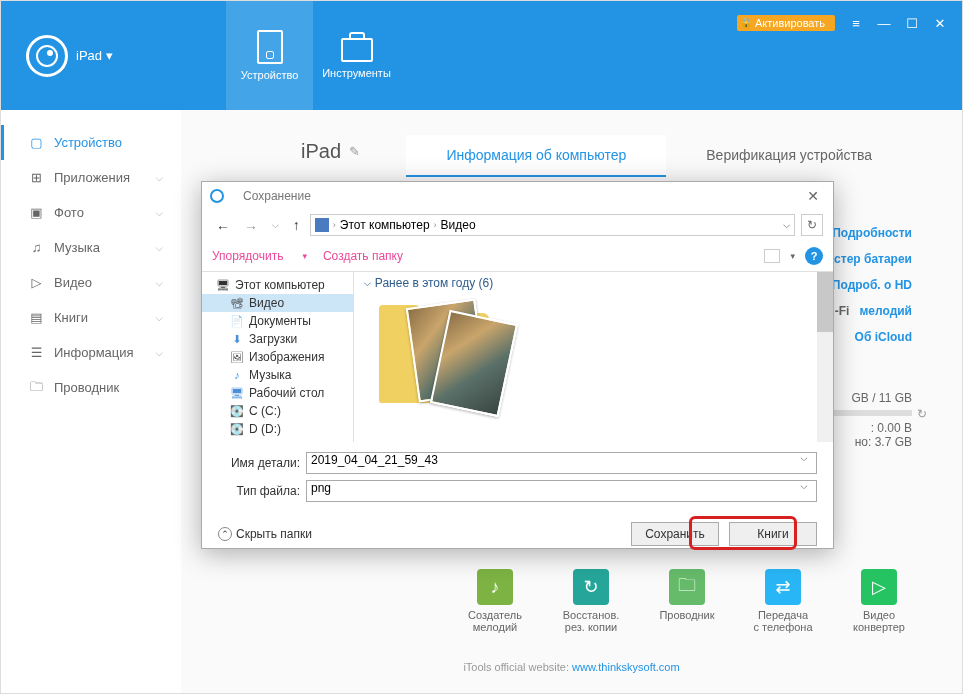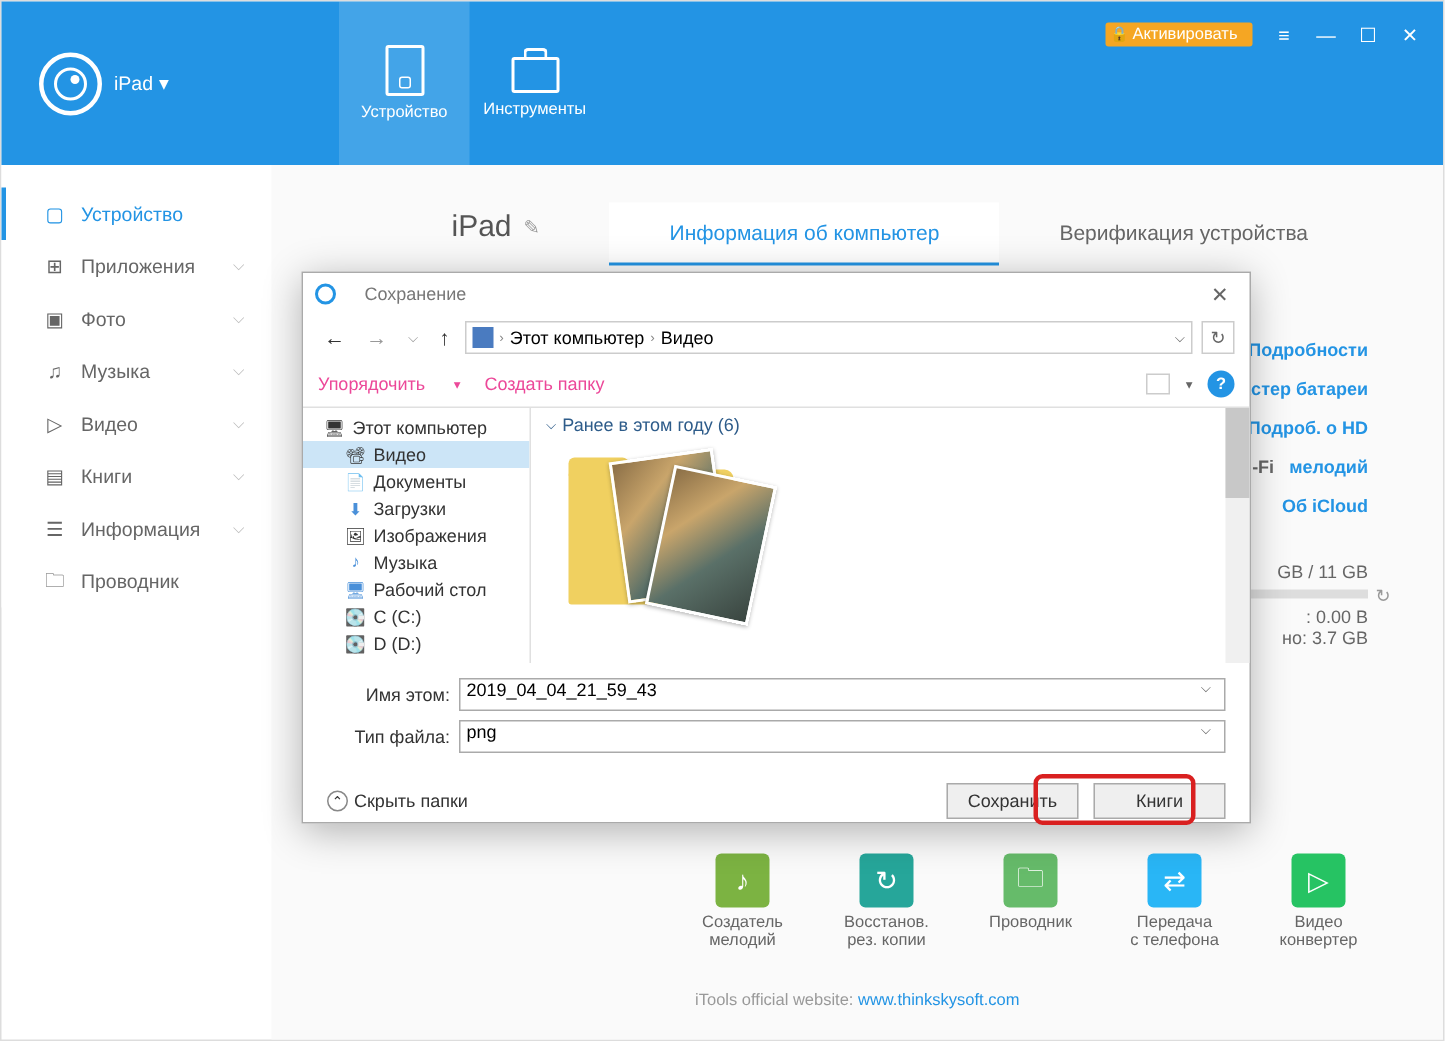--- a/index.html
+++ b/index.html
@@ -36,21 +36,21 @@
 .main { position: absolute; left: 180px; right: 0; top: 109px; bottom: 0; background: #fafafa; }
 .device-header { display: flex; align-items: center; padding: 30px 50px 10px 120px; position: relative; }
 .device-title { font-size: 20px; font-weight: 300; color: #555; display: flex; align-items: center; gap: 8px; }
 .edit-icon { font-size: 13px; color: #999; }
 .tabs-row { display: flex; position: absolute; right: 50px; top: 25px; }
 .info-tab { padding: 12px 40px; font-size: 14px; color: #666; border-bottom: 2px solid transparent; }
 .info-tab.active { color: #2394e4; border-bottom-color: #2394e4; background: #fff; }
 
 
 .right-links { position: absolute; right: 50px; top: 110px; font-size: 12px; color: #2394e4; text-align: right; line-height: 26px; font-weight: bold; }
-.storage-info { position: absolute; right: 50px; top: 264px; font-size: 12px; color: #666; text-align: right; }
+.storage-info { position: absolute; right: 50px; top: 281px; font-size: 12px; color: #666; text-align: right; }
 .storage-bar { width: 80px; height: 6px; background: #ddd; margin: 5px 0 5px auto; position: relative; }
 .refresh-ic { position: absolute; right: -15px; top: -3px; color: #999; }
 
 
 .tool-row { position: absolute; bottom: 60px; left: 280px; display: flex; gap: 28px; }
 .tool-item { display: flex; flex-direction: column; align-items: center; gap: 4px; font-size: 11px; color: #666; text-align: center; width: 68px; }
 .tool-ic { width: 36px; height: 36px; border-radius: 4px; display: flex; align-items: center; justify-content: center; font-size: 18px; color: #fff; }
 .footer { position: absolute; bottom: 20px; left: 0; right: 0; text-align: center; font-size: 11px; color: #999; }
 .footer a { color: #2394e4; text-decoration: none; }
 
@@ -317,21 +317,21 @@
         <div class="photo-thumb pt1"></div>
         <div class="photo-thumb pt2"></div>
       </div>
       <div class="scroll-v">
           <div class="scroll-thumb"></div>
         </div>
     </div>
   </div>
   <div class="dlg-fields">
     <div class="field-row">
-      <div class="field-label">Имя этом:</div>
+      <div class="field-label">Имя детали:</div>
       <div class="field-input"><span>2019_04_04_21_59_43</span><span class="field-dd" style="float:right">⌵</span></div>
     </div>
     <div class="field-row">
       <div class="field-label">Тип файла:</div>
       <div class="field-input"><span>png</span><span class="field-dd" style="float:right">⌵</span></div>
     </div>
   </div>
   <div class="dlg-footer">
     <div class="hide-folders">
         <span style="font-size:9px;border:1px solid #888;border-radius:50%;width:14px;height:14px;display:inline-flex;align-items:center;justify-content:center">⌃</span>

